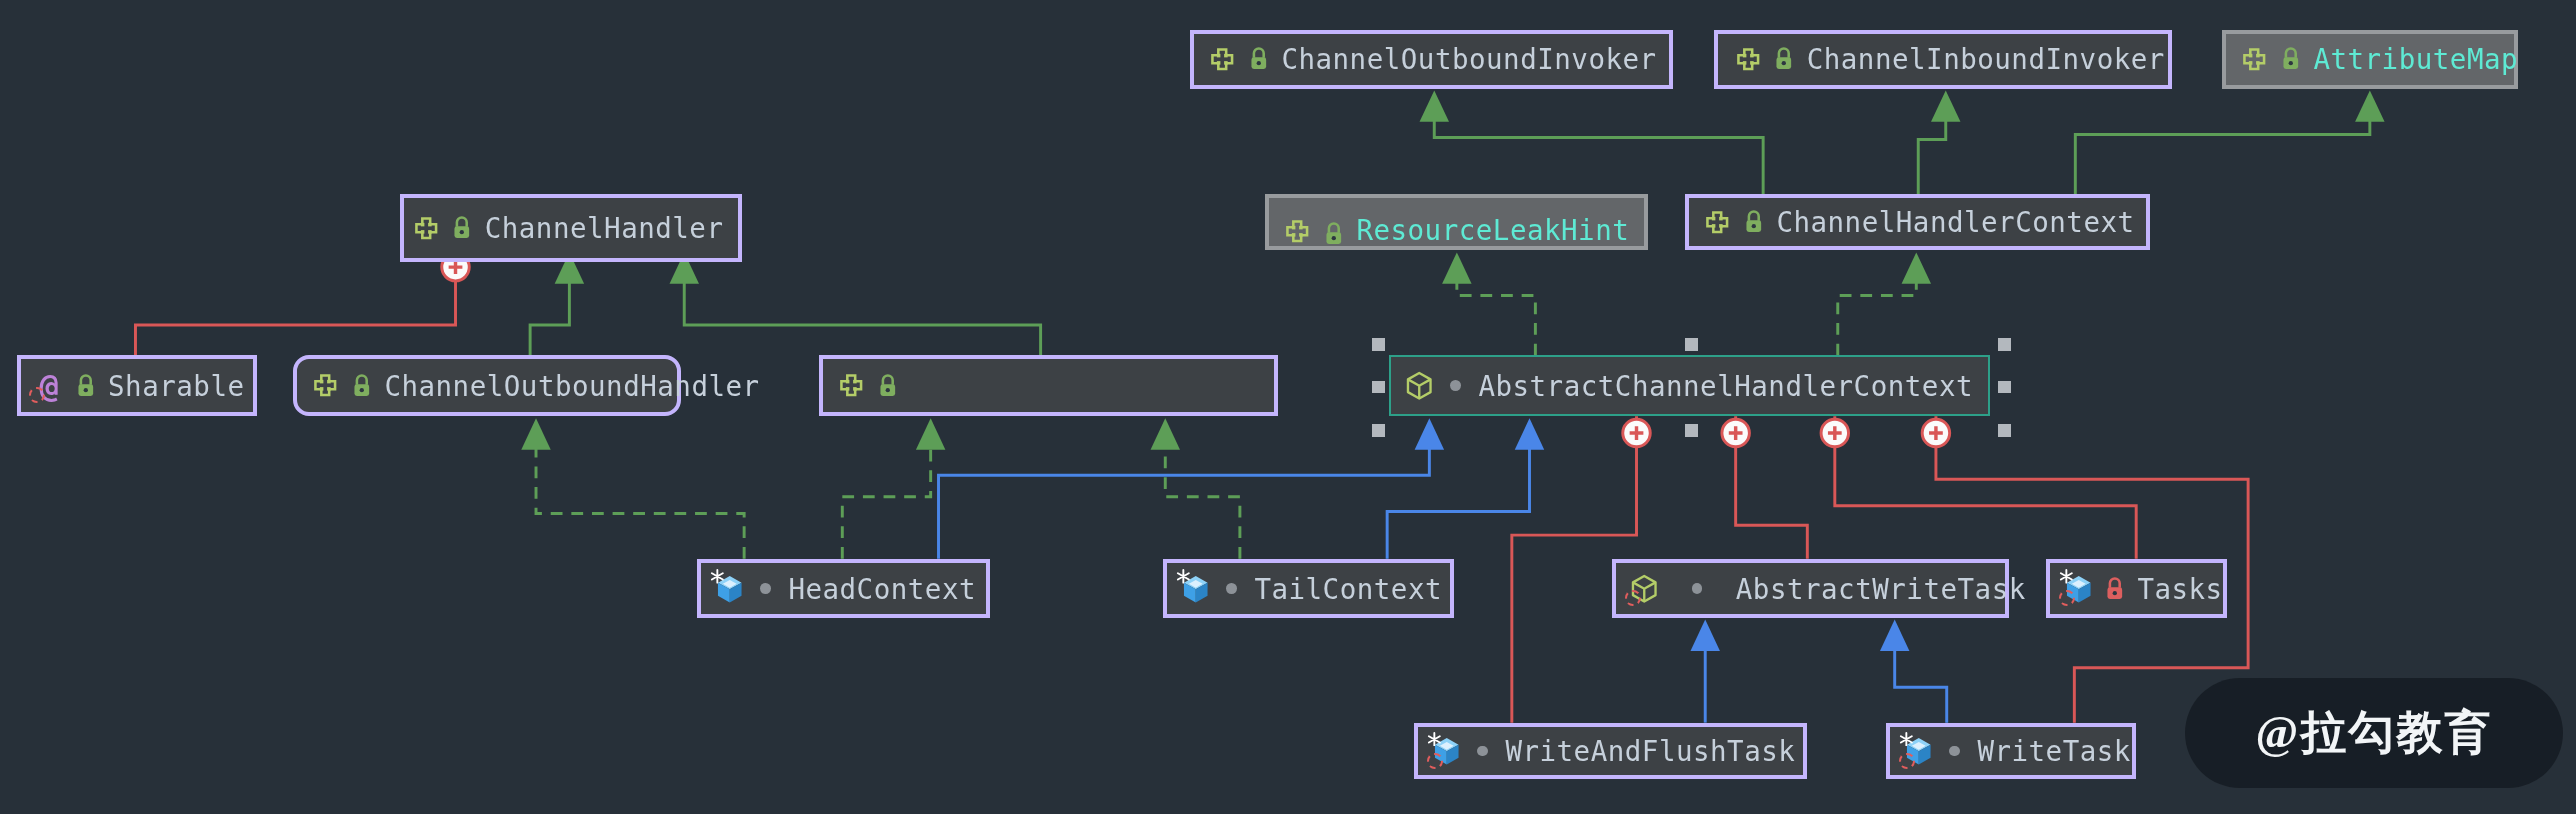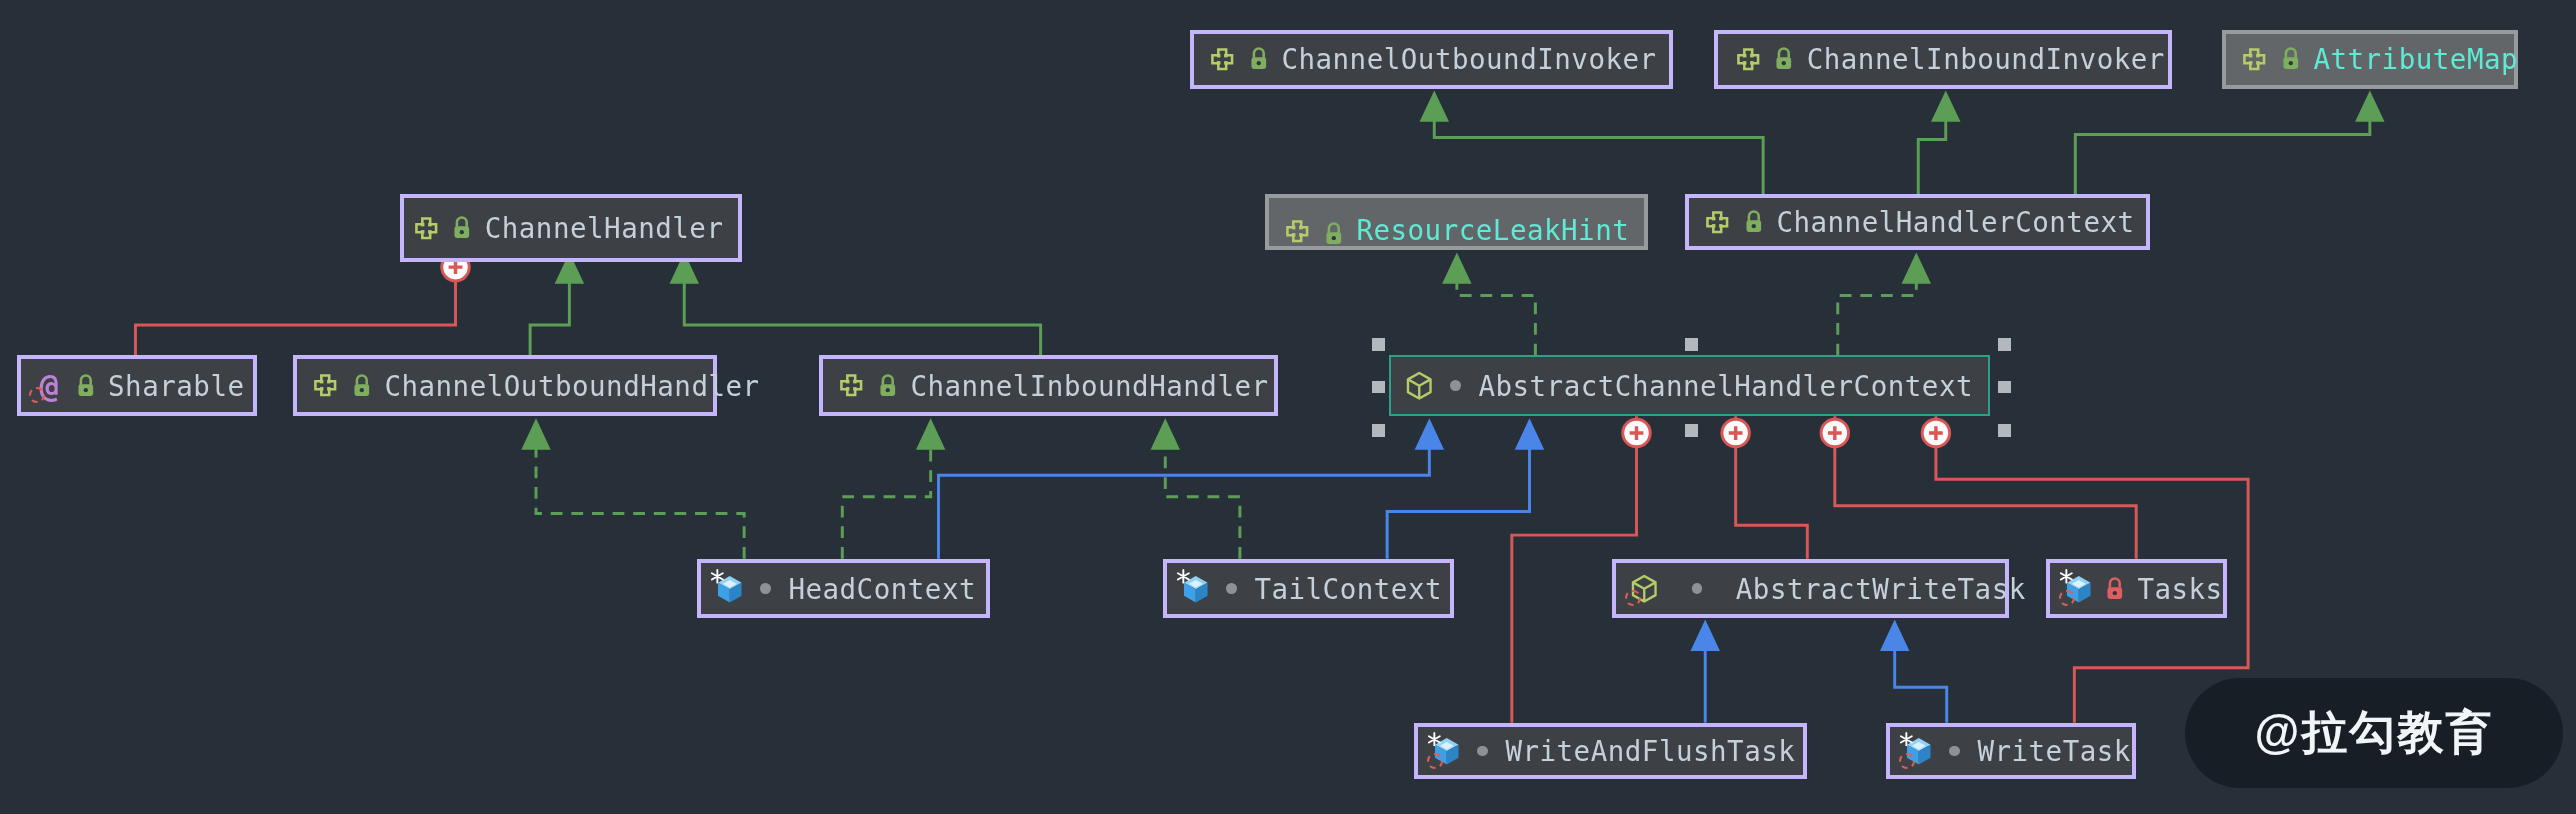--- a/index.html
+++ b/index.html
@@ -18,21 +18,21 @@
              display:flex;align-items:center;justify-content:center;}
   .mod-wrap{flex:none;display:flex;align-items:center;justify-content:center;width:21.6px;}
   .at-glyph{font-size:32px;font-weight:bold;color:#bd82d8;line-height:1;}
   .dot-mod{width:10.8px;height:10.8px;border-radius:50%;background:#8d9298;}
   .badge-snow{position:absolute;top:-4.9px;left:-5.9px;}
   .badge-dash{position:absolute;bottom:-2.9px;left:-5.9px;width:11.8px;height:11.8px;
               border:2px dashed #e05d5d;border-radius:50%;}
   .handle{position:absolute;width:12.8px;height:12.8px;background:#b3b8be;z-index:3;}
   #watermark{position:absolute;z-index:4;display:flex;align-items:center;justify-content:center;
              background:rgba(18,24,30,.72);border-radius:59px;
-             font-family:Liberation Sans, sans-serif;
+             font-family:Liberation Serif, serif;
              font-weight:bold;color:#f2f5f7;font-size:46px;letter-spacing:2px;}
 </style>
 </head>
 <body>
 
 <div id="canvas">
   <svg id="edges" width="2576" height="815" viewBox="0 0 2624 830">
       <g>
         <polyline points="540,362 540,331 580,331 580,285" fill="none" stroke="#5d9e57" stroke-width="3"></polyline>
         <polygon points="580,257 595,289 565,289" fill="#5d9e57"></polygon>
@@ -237,21 +237,21 @@
         </span>
         <span class="mod-wrap">
           <svg width="19.6" height="25.5" viewBox="0 0 20 26">
     <path d="M5 12V7.5a5 5 0 0 1 10 0V12" fill="none" stroke="#7fae5f" stroke-width="2.6"></path>
     <rect x="2.5" y="11.5" width="15" height="12" rx="2.5" fill="#7fae5f"></rect>
     <circle cx="10" cy="17.5" r="2.2" fill="#2d3640"></circle>
           </svg>
         </span>
         <span class="label">Sharable</span>
       </div>
-      <div class="node" style="left: 293px; top: 355px; width: 424px; height: 61px;">
+      <div class="node" style="left: 293px; top: 355px; width: 388px; height: 61px; border-radius: 16px;">
         <span class="icon-wrap">
           <svg width="26.5" height="26.5" viewBox="0 0 27 27">
       <path d="M9.5 3.5h8v6h6v8h-6v6h-8v-6h-6v-8h6z" fill="none" stroke="#b4cd68" stroke-width="2.6"></path>
       <rect x="8" y="8" width="3.6" height="3.6" fill="#b4cd68"></rect>
             <rect x="15.4" y="8" width="3.6" height="3.6" fill="#b4cd68"></rect>
       <rect x="8" y="15.4" width="3.6" height="3.6" fill="#b4cd68"></rect>
             <rect x="15.4" y="15.4" width="3.6" height="3.6" fill="#b4cd68"></rect>
           </svg>
         </span>
         <span class="mod-wrap">
@@ -273,21 +273,20 @@
             <rect x="15.4" y="15.4" width="3.6" height="3.6" fill="#b4cd68"></rect>
           </svg>
         </span>
         <span class="mod-wrap">
           <svg width="19.6" height="25.5" viewBox="0 0 20 26">
     <path d="M5 12V7.5a5 5 0 0 1 10 0V12" fill="none" stroke="#7fae5f" stroke-width="2.6"></path>
     <rect x="2.5" y="11.5" width="15" height="12" rx="2.5" fill="#7fae5f"></rect>
     <circle cx="10" cy="17.5" r="2.2" fill="#2d3640"></circle>
           </svg>
         </span>
-        <span class="label">ChannelInboundHandler</span>
       </div>
       <div class="node selected" style="left: 1389px; top: 355px; width: 601px; height: 61px;">
         <span class="icon-wrap">
           <svg width="26.5" height="29.5" viewBox="0 0 27 30">
       <path d="M13.5 2 25 8.5v13L13.5 28 2 21.5v-13z" fill="none" stroke="#b4cd68" stroke-width="2.4" stroke-linejoin="round"></path>
       <path d="M2 8.5 13.5 15 25 8.5 M13.5 15 V28" fill="none" stroke="#b4cd68" stroke-width="2.4"></path>
           </svg>
         </span>
         <span class="mod-wrap">
           <span class="dot-mod"></span>

